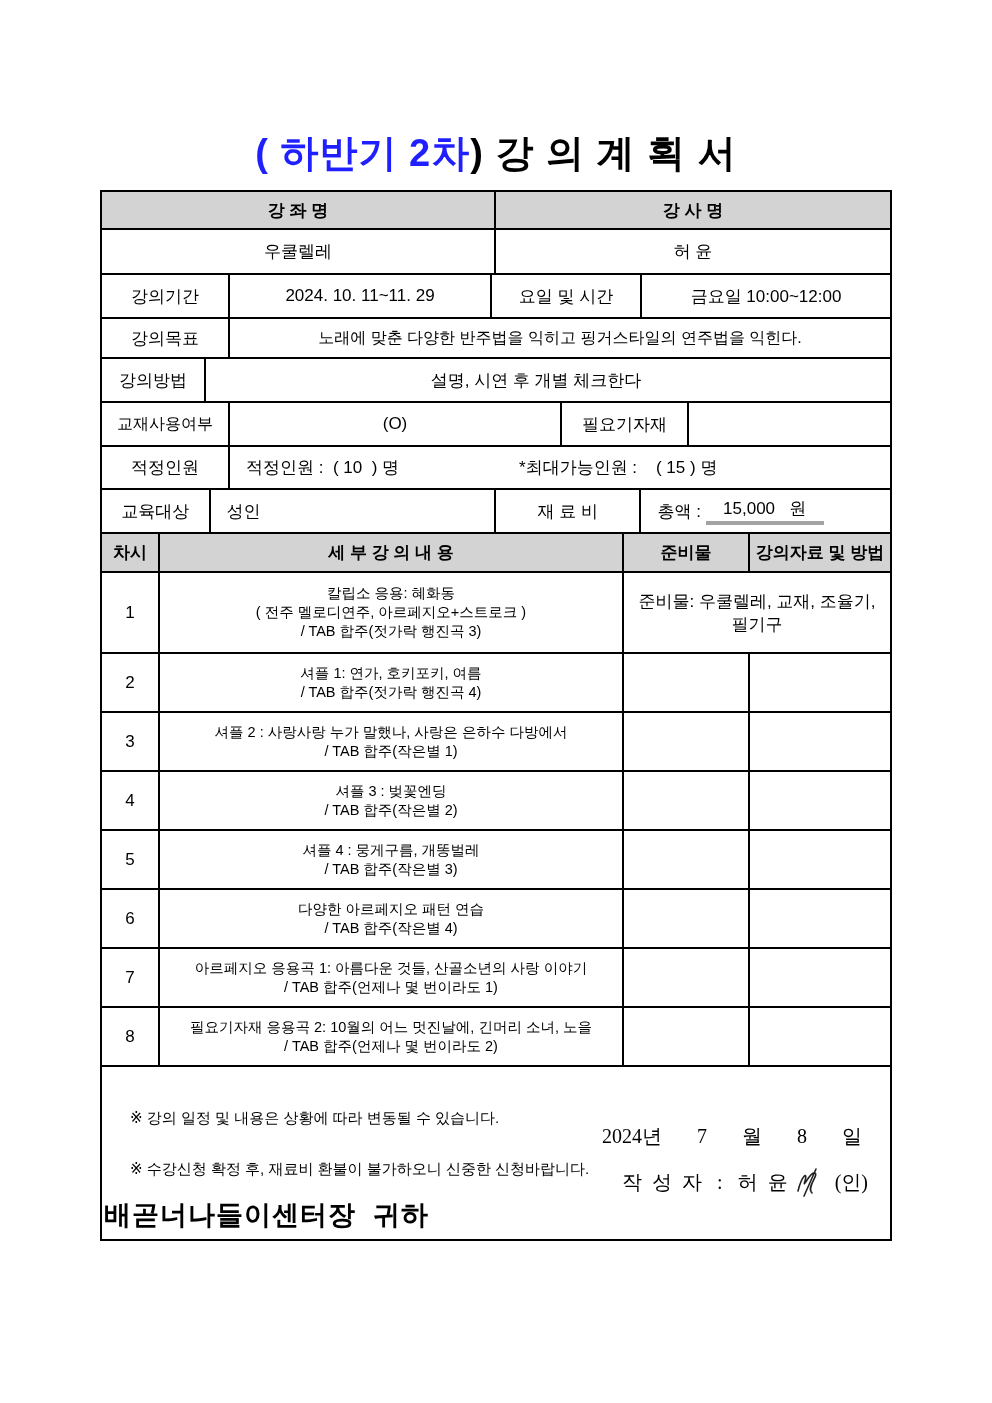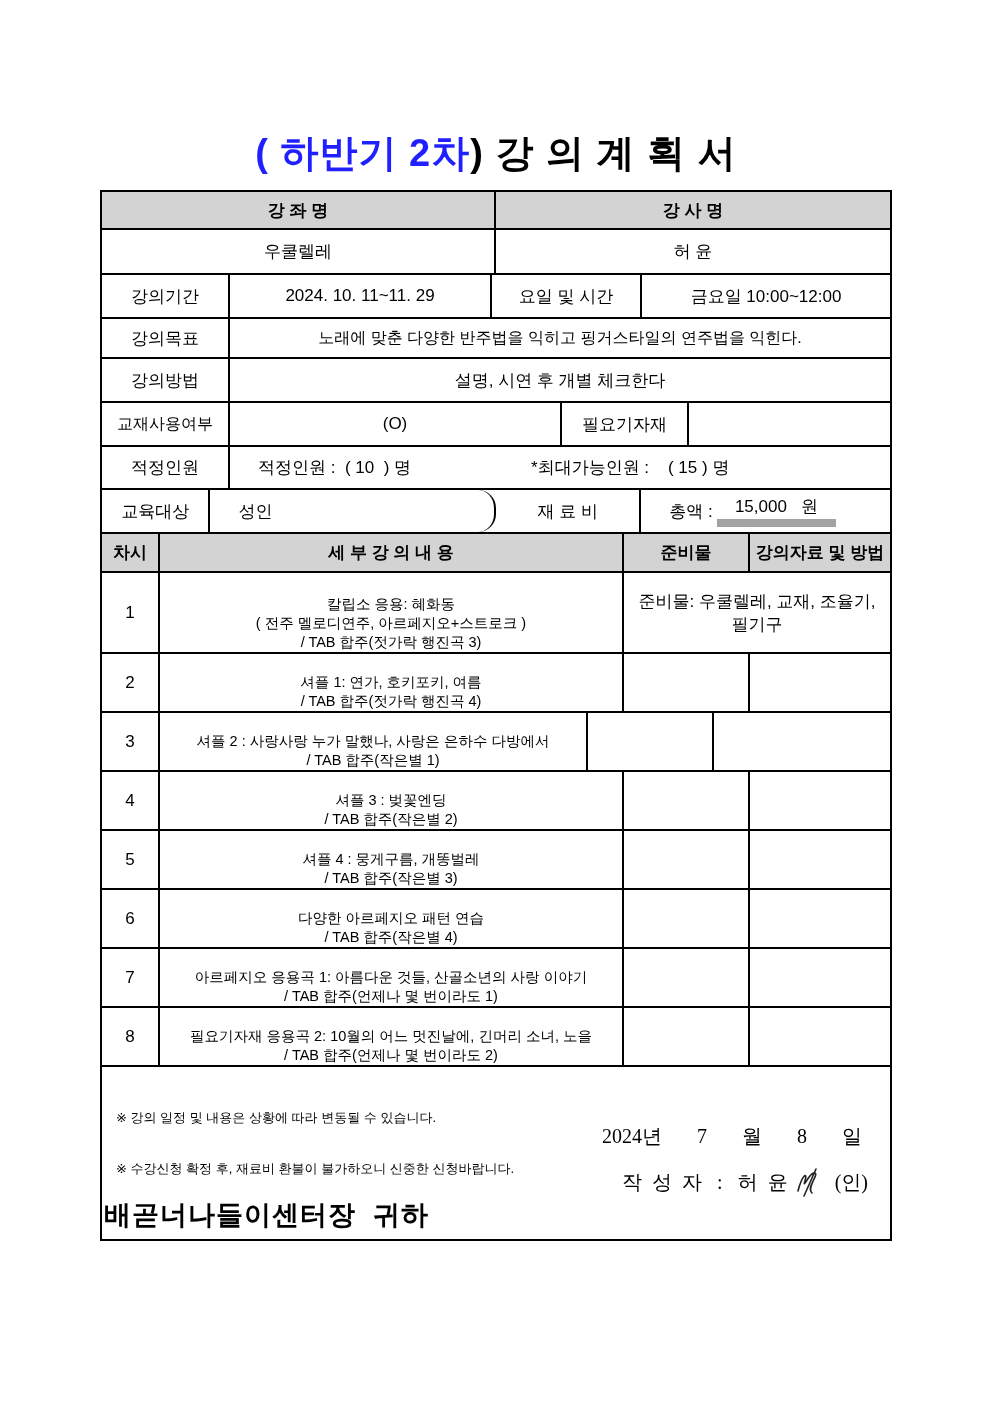--- a/index.html
+++ b/index.html
@@ -17,27 +17,27 @@
     border:2px solid #000;box-sizing:border-box;background:#fff;
   }
   .trow{display:flex;border-bottom:2px solid #000;align-items:stretch;}
   .trow.last{border-bottom:none;}
   .cell{
     box-sizing:border-box;border-right:2px solid #000;
     display:flex;align-items:center;justify-content:center;
     font-size:17px;text-align:center;overflow:hidden;white-space:pre;
   }
   .cell.last{border-right:none;}
-  .cell.left{justify-content:flex-start;padding-left:28px;text-align:left;border-radius:18px;}
+  .cell.left{justify-content:flex-start;padding-left:16px;text-align:left;}
   .hdr{background:#d3d3d3;font-weight:bold;}
   .col-lines{flex-direction:column;justify-content:center;line-height:19px;}
-  .small{font-size:14.5px;justify-content:flex-end;}
-  .underline-amt{border-bottom:8px solid #a3a3a3;padding:0 8px 1px 8px;white-space:pre;text-align:center;}
+  .small{font-size:14.5px;}
+  .underline-amt{border-bottom:4px solid #a3a3a3;padding:0 8px 1px 8px;white-space:pre;text-align:center;}
   .footer-block{position:relative;height:172px;}
-  .note-lines{position:absolute;left:14px;top:8px;font-size:13px;line-height:17px;white-space:pre;}
+  .note-lines{position:absolute;left:28px;top:8px;font-size:15px;line-height:17px;white-space:pre;}
   .date-line{
     position:absolute;right:28px;top:56px;font-family:Liberation Serif, serif;
     font-size:20px;white-space:pre;
   }
   .author-line{
     position:absolute;right:22px;top:98px;font-family:"Liberation Serif","DejaVu Serif",serif;
     font-size:20px;white-space:pre;display:flex;align-items:center;
   }
   .author-line .sig{margin:0 4px;}
   .recipient{
@@ -66,21 +66,21 @@
     <div class="cell" style="width:150px">요일 및 시간</div>
     <div class="cell last" style="width:248px">금요일 10:00~12:00</div>
   </div>
 
   <div class="trow" style="height:38px">
     <div class="cell" style="width:128px">강의목표</div>
     <div class="cell last" style="width:660px;font-size:16px">노래에 맞춘 다양한 반주법을 익히고 핑거스타일의 연주법을 익힌다.</div>
   </div>
 
   <div class="trow" style="height:42px">
-    <div class="cell" style="width:128px">강의방법</div>
+    <div class="cell" style="width:104px">강의방법</div>
     <div class="cell last" style="width:660px">설명, 시연 후 개별 체크한다</div>
   </div>
 
   <div class="trow" style="height:42px">
     <div class="cell" style="width:128px;font-size:16px">교재사용여부</div>
     <div class="cell" style="width:332px">(O)</div>
     <div class="cell" style="width:127px">필요기자재</div>
     <div class="cell last" style="width:201px"></div>
   </div>
 
@@ -125,21 +125,21 @@
     <div class="cell col-lines small" style="width:464px">
       <div>셔플 1: 연가, 호키포키, 여름</div>
       <div>/ TAB 합주(젓가락 행진곡 4)</div>
     </div>
     <div class="cell" style="width:126px"></div>
     <div class="cell last" style="width:140px"></div>
   </div>
 
   <div class="trow" style="height:57px">
     <div class="cell" style="width:58px">3</div>
-    <div class="cell col-lines small" style="width:428px">
+    <div class="cell col-lines small" style="width:464px">
       <div>셔플 2 : 사랑사랑 누가 말했나, 사랑은 은하수 다방에서</div>
       <div>/ TAB 합주(작은별 1)</div>
     </div>
     <div class="cell" style="width:126px"></div>
     <div class="cell last" style="width:140px"></div>
   </div>
 
   <div class="trow" style="height:57px">
     <div class="cell" style="width:58px">4</div>
     <div class="cell col-lines small" style="width:464px">

